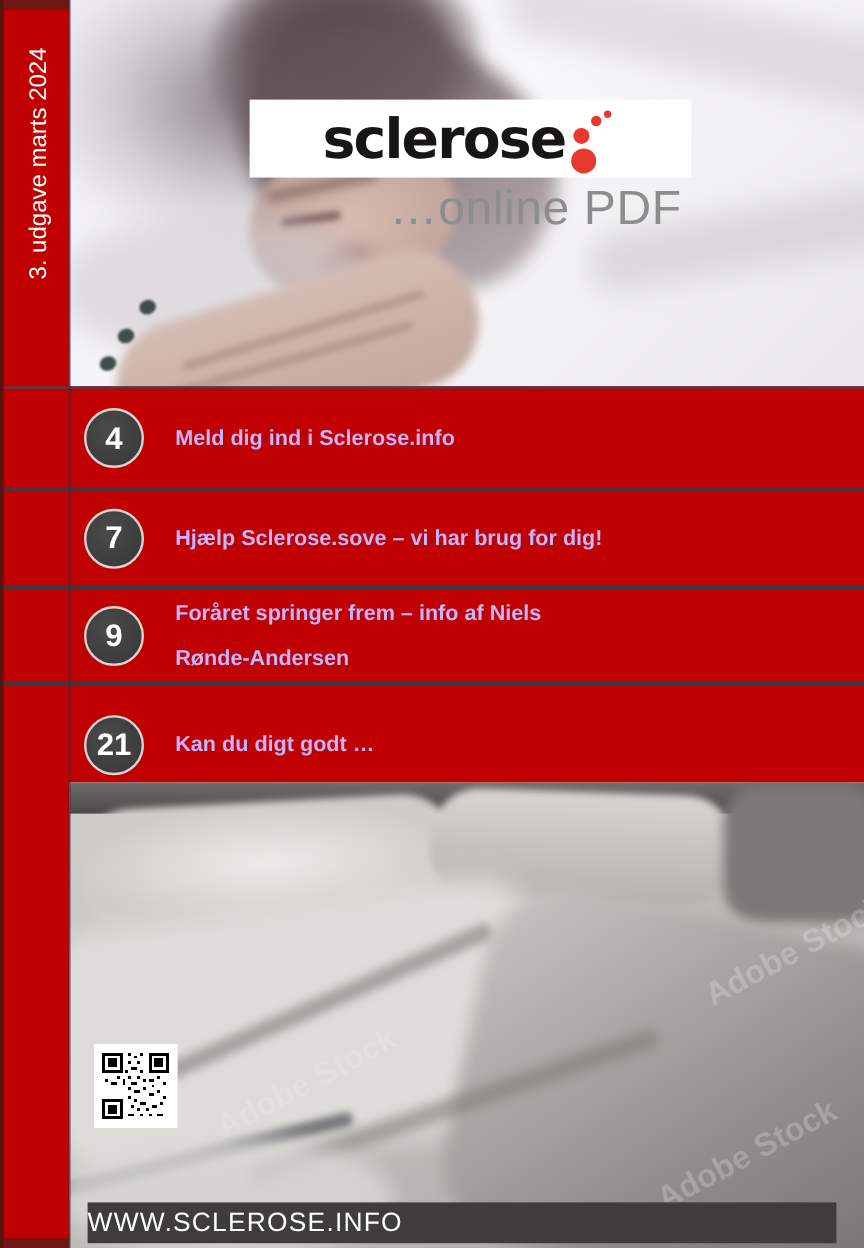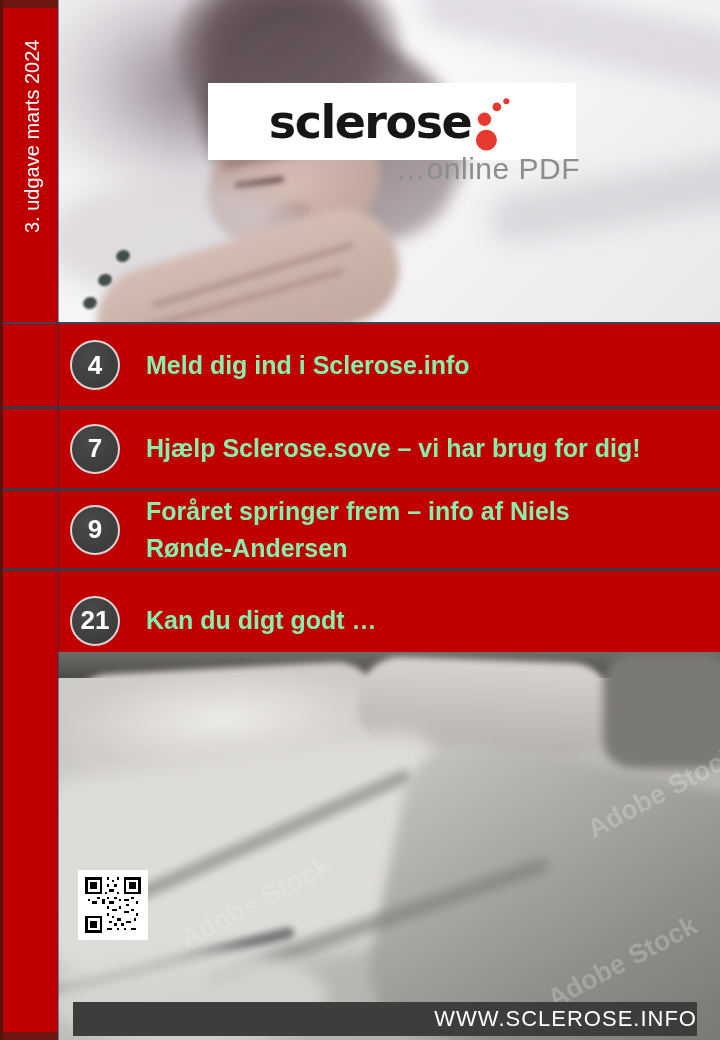--- a/index.html
+++ b/index.html
@@ -47,43 +47,43 @@
   .finger-line1{left:90px;top:272px;width:210px;height:6px;border-radius:3px;
         transform:rotate(-17deg);background:rgba(150,120,112,.55);filter:blur(3px);}
   .finger-line2{left:70px;top:298px;width:220px;height:6px;border-radius:3px;
         transform:rotate(-16deg);background:rgba(150,120,112,.5);filter:blur(3px);}
   .nail{width:14px;height:12px;border-radius:50%;background:#414c4b;filter:blur(1px);}
   .nail.n1{left:58px;top:250px;transform:rotate(-20deg);}
   .nail.n2{left:40px;top:274px;transform:rotate(-20deg);}
   .nail.n3{left:25px;top:297px;transform:rotate(-20deg);}
 
   
-  .logo-box{position:absolute;left:150px;top:83px;width:368px;height:77px;background:#ffffff;
+  .logo-box{position:absolute;left:150px;top:83px;width:368px;height:65px;background:#ffffff;
         display:flex;align-items:center;justify-content:center;}
   .logo-text{font-family:"DejaVu Sans",sans-serif;font-weight:bold;color:#171515;
         font-size:46px;letter-spacing:-1.5px;line-height:1;}
   .logo-dots{width:38px;height:56px;margin:4px 2px 0 4px;}
-  .tagline{position:absolute;right:140px;top:152px;font-size:30px;color:#8d8d8d;
+  .tagline{position:absolute;right:152px;top:152px;font-size:40px;color:#8d8d8d;
         letter-spacing:.5px;}
 
   
   .toc{position:relative;margin-left:-58px;width:720px;height:330px;background:#c00000;}
   .divider{width:720px;background:#363b46;height:3px;}
   .divider.d0{height:2px;background:#3d4456;}
   .toc-row{display:flex;align-items:center;width:720px;padding-left:70px;box-sizing:border-box;
         background:#c00000;}
   .toc-row.r1{height:82px;}
   .toc-row.r2{height:79px;}
   .toc-row.r3{height:77px;}
   .toc-row.r4{height:99px;}
   .badge{flex:0 0 50px;width:50px;height:50px;border-radius:50%;
         background:radial-gradient(circle at 40% 35%,#4a4a4a,#373737);
         border:2px solid #dad5d3;color:#ffffff;font-weight:bold;font-size:26px;
         display:flex;align-items:center;justify-content:center;box-sizing:border-box;}
-  .toc-title{margin-left:26px;color:#86efac;font-weight:bold;font-size:25px;
+  .toc-title{margin-left:26px;color:#c4b5fd;font-weight:bold;font-size:18px;
         line-height:37px;white-space:pre-line;}
 
   
   .photo-bottom{position:relative;width:662px;height:388px;overflow:hidden;
         background:linear-gradient(150deg,#cfcdc9 0%,#c3c1bd 40%,#a9a7a3 100%);}
   .photo-bottom .blob{position:absolute;}
   .wall{left:0;top:0;width:662px;height:26px;background:linear-gradient(180deg,#6f6d6a,#4c4a47);}
   .pillow1{left:8px;top:16px;width:315px;height:102px;border-radius:45px;
         transform:rotate(-3deg);background:radial-gradient(closest-side,#edebe7,#cfccc8);filter:blur(3px);}
   .pillow2{left:300px;top:8px;width:255px;height:92px;border-radius:42px;
@@ -105,21 +105,21 @@
         background:rgba(218,216,212,.8);filter:blur(8px);}
   .wm{position:absolute;color:rgba(255,255,255,.22);font-size:27px;font-weight:bold;
         transform:rotate(-28deg);white-space:nowrap;}
   .wm1{right:-25px;top:125px;}
   .wm2{right:15px;top:295px;}
   .wm3{left:115px;top:235px;color:rgba(255,255,255,.14);}
   .qr{position:absolute;left:20px;top:216px;width:70px;height:74px;}
 
   
   .footer-bar{position:absolute;left:15px;top:350px;width:624px;height:34px;background:#3f3c3c;
-        display:flex;align-items:center;justify-content:flex-end;cursor:pointer;}
+        display:flex;align-items:center;justify-content:flex-start;cursor:pointer;}
   .footer-bar span{color:#ffffff;font-size:22px;letter-spacing:1px;}
 
   
   .edge-left{position:absolute;left:0;top:0;bottom:0;width:3px;background:#58130e;z-index:6;}
   .edge-sep{position:absolute;left:57px;top:0;bottom:0;width:2px;background:rgba(45,50,70,.5);z-index:6;}
 </style>
 </head>
 <body>
 
 <div class="page">

